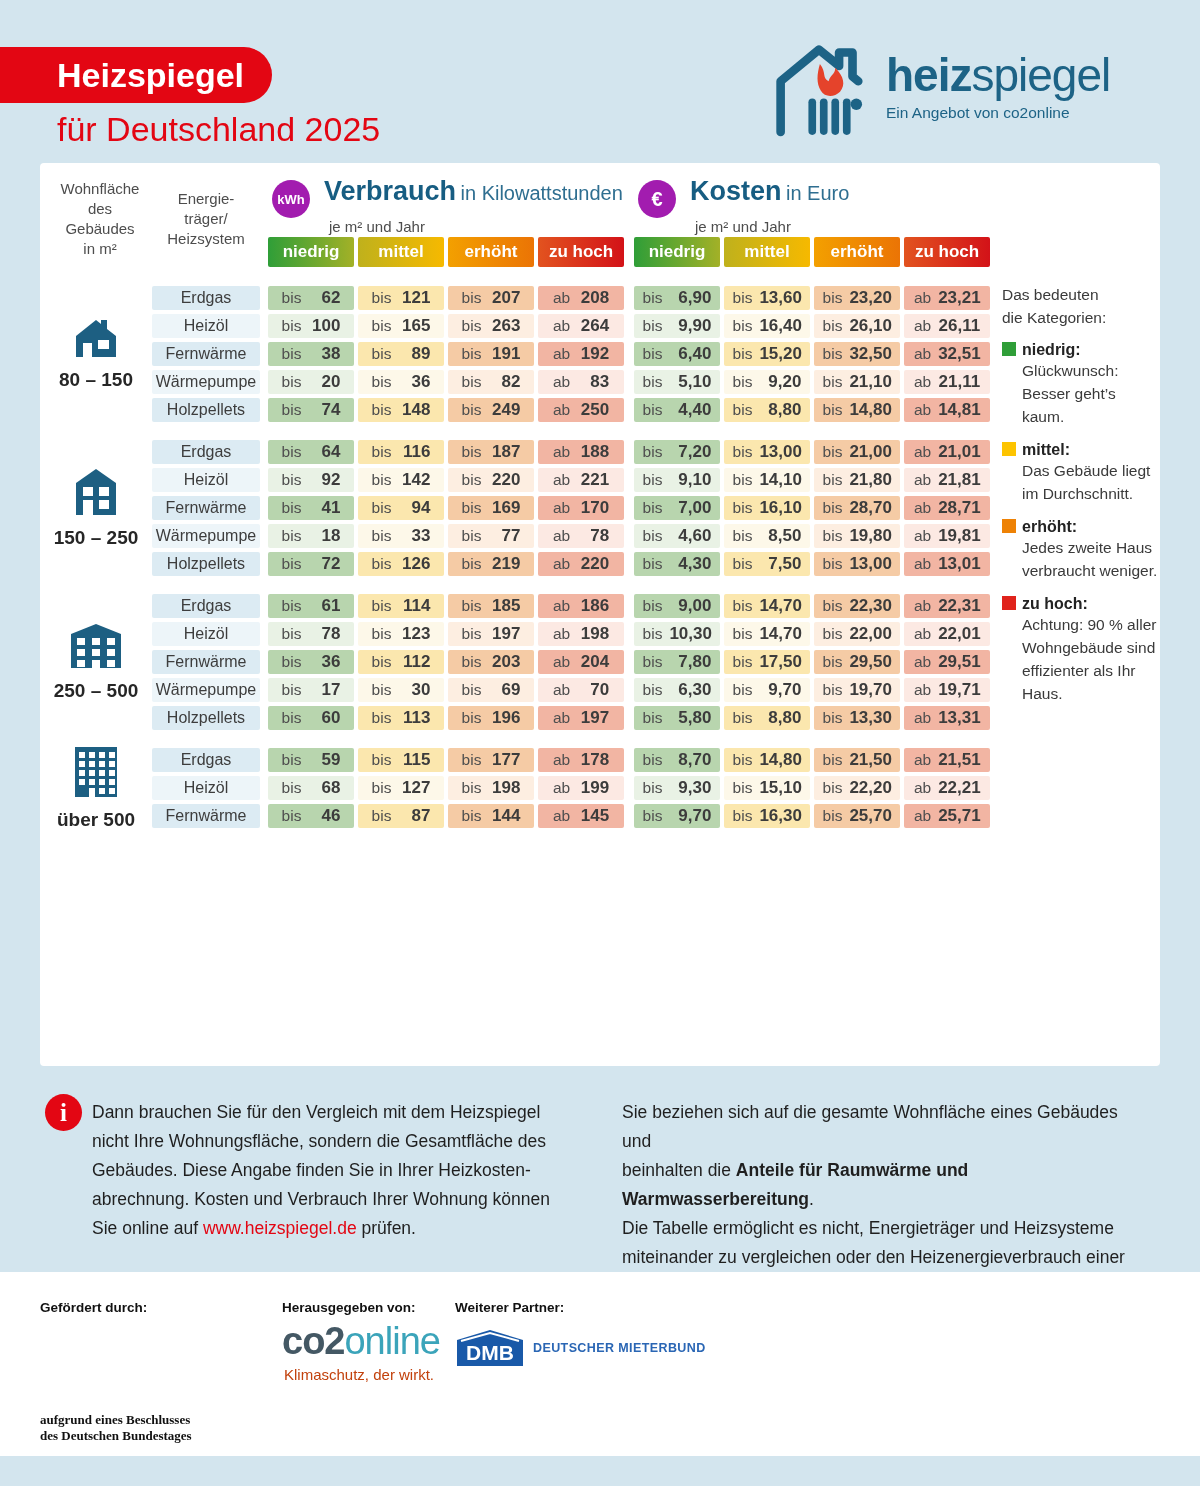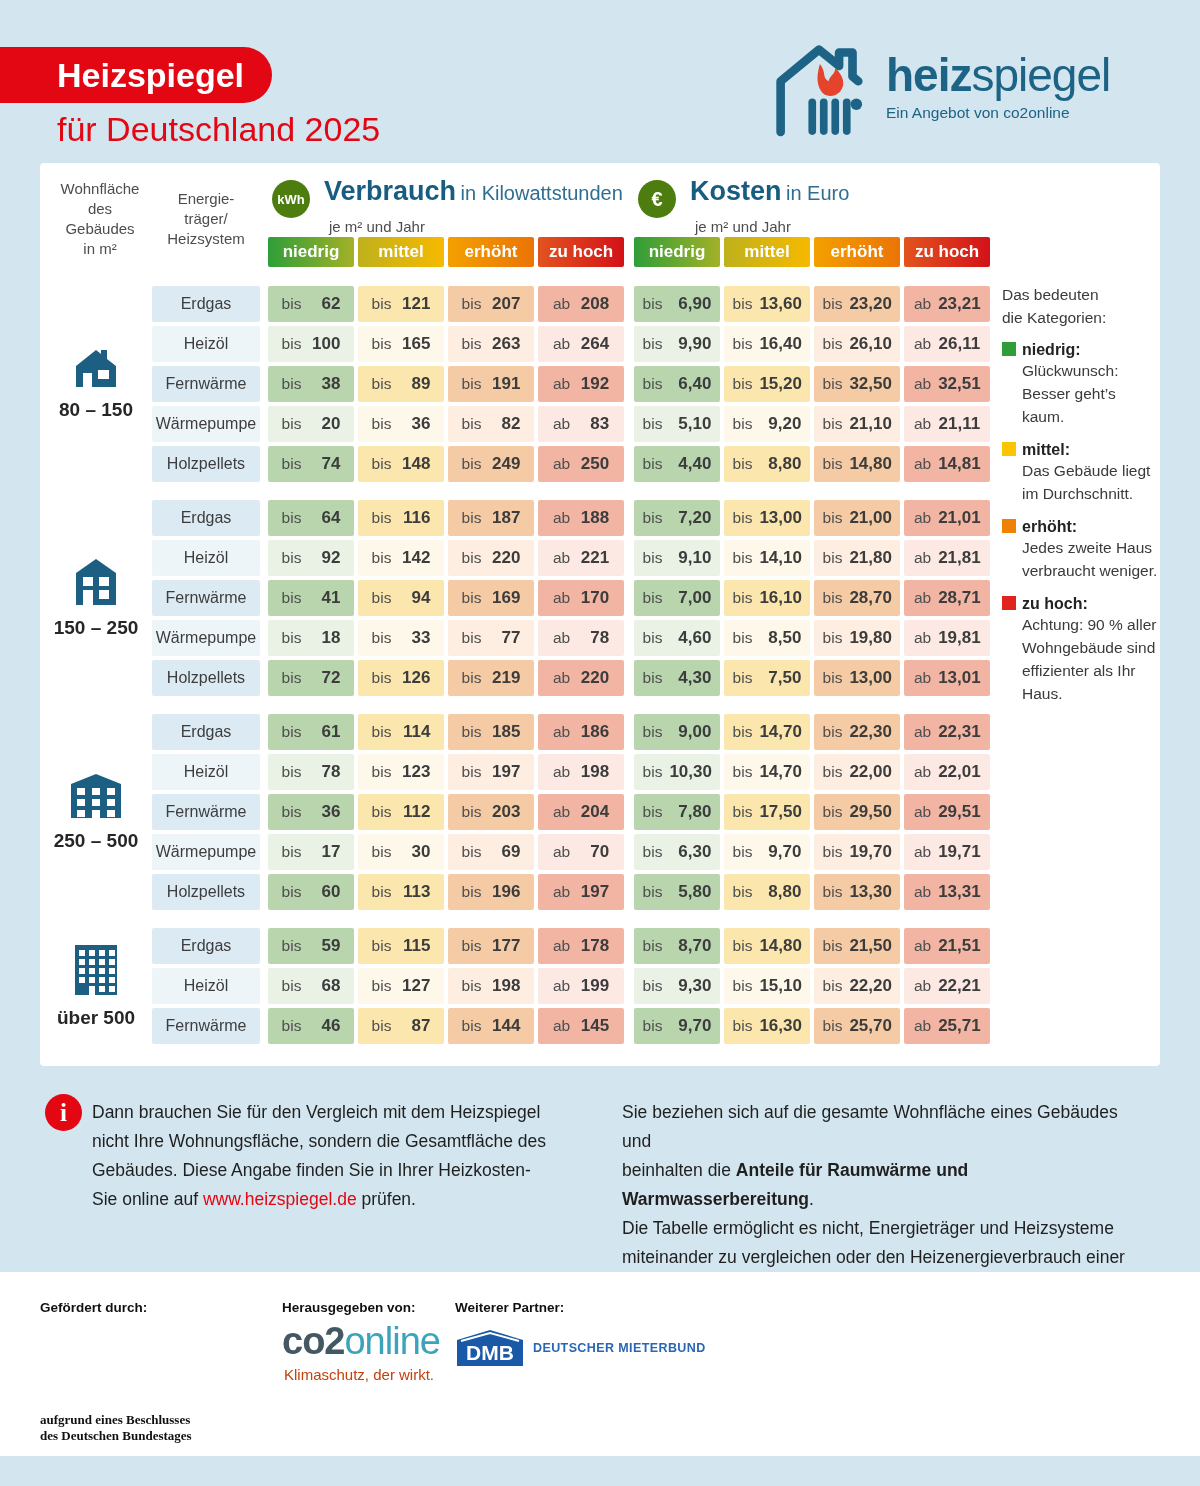--- a/index.html
+++ b/index.html
@@ -16,21 +16,21 @@
   .brand{font-size:46px;color:#1d6386;letter-spacing:-1px;line-height:50px}
   .brand b{font-weight:bold}
   .brand span{font-weight:normal}
   .tagline{font-size:15.5px;color:#1d6386;margin-top:4px}
 
   
   .card{position:absolute;left:40px;top:163px;width:1120px;height:903px;background:#fff;border-radius:4px}
   .colhead{position:absolute;text-align:center;font-size:15px;color:#4d4d4d;line-height:20px}
   .colhead.c1{left:8px;top:16px;width:104px}
   .colhead.c2{left:112px;top:26px;width:108px}
-  .badge{position:absolute;width:38px;height:38px;border-radius:50%;background:#4d7c0f;color:#fff;
+  .badge{position:absolute;width:38px;height:38px;border-radius:50%;background:#a21caf;color:#fff;
          display:flex;align-items:center;justify-content:center;font-weight:bold}
   .badge.v{left:232px;top:17px;font-size:13px}
   .badge.k{left:598px;top:17px;font-size:20px}
   .sect-title{position:absolute;top:13px;white-space:nowrap}
   .sect-title .big{font-size:27px;font-weight:bold;color:#175d82}
   .sect-title .unit{font-size:20px;color:#2e6e90}
   .sect-title.v{left:284px}
   .sect-title.k{left:650px}
   .sect-sub{position:absolute;top:55px;font-size:15px;color:#4d4d4d}
   .sect-sub.v{left:289px}
@@ -43,21 +43,21 @@
   .chip.c0{background:linear-gradient(90deg,#2f9e38,#a3b127)}
   .chip.c1{background:linear-gradient(90deg,#bfb11c,#f6b900)}
   .chip.c2{background:linear-gradient(90deg,#f3a000,#eb7405)}
   .chip.c3{background:linear-gradient(90deg,#e2531f,#d31218)}
 
   
   .tablewrap{position:absolute;left:0;top:123px;width:962px}
   .group{position:relative;margin-bottom:18px}
   .sizecol{position:absolute;left:0;top:50%;transform:translateY(-50%);width:112px;text-align:center}
   .size-label{font-size:19px;font-weight:bold;color:#262626;margin-top:6px;white-space:nowrap}
-  .row{display:flex;height:36px;margin-bottom:4px;margin-left:112px}
+  .row{display:flex;height:24px;margin-bottom:4px;margin-left:112px}
   .lbl{width:108px;margin-right:8px;display:flex;align-items:center;justify-content:center;
        font-size:16px;color:#3d3d3d;border-radius:2px}
   .lbl.sat{background:#dcebf3}
   .lbl.lite{background:#edf5f9}
   .gap{width:6px}
   .cell{width:86px;margin-right:4px;display:flex;align-items:center;justify-content:center;border-radius:2px}
   .cell .pfx{font-size:15.5px;color:#4f4f4f;margin-right:7px}
   .cell .val{font-size:17px;font-weight:bold;color:#3c3c3c;text-align:right}
   .cell.v .val{width:32px}
   .cell.k .val{width:42px}
@@ -901,20 +901,21 @@
     </div>
       </div>
   </div>
 
   <div class="info-icon">i</div>
   <div class="info-left">
     <div id="info-left-body">
         <div class="iline">Dann brauchen Sie für den Vergleich mit dem Heizspiegel</div>
         <div class="iline">nicht Ihre Wohnungsfläche, sondern die Gesamtfläche des</div>
         <div class="iline">Gebäudes. Diese Angabe finden Sie in Ihrer Heizkosten-</div>
+        <div class="iline">abrechnung. Kosten und Verbrauch Ihrer Wohnung können</div>
         <div class="iline">Sie online auf <span class="rlink">www.heizspiegel.de</span> prüfen.</div>
       </div>
   </div>
   <div class="info-right">
     <div id="info-right-body">
         <div class="iline">Sie beziehen sich auf die gesamte Wohnfläche eines Gebäudes und</div>
         <div class="iline">beinhalten die <strong>Anteile für Raumwärme und Warmwasserbereitung</strong>.</div>
         <div class="iline">Die Tabelle ermöglicht es nicht, Energieträger und Heizsysteme</div>
         <div class="iline">miteinander zu vergleichen oder den Heizenergieverbrauch einer</div>
         <div class="iline">Wohnung in zentralbeheizten Gebäuden zu bewerten.</div>

